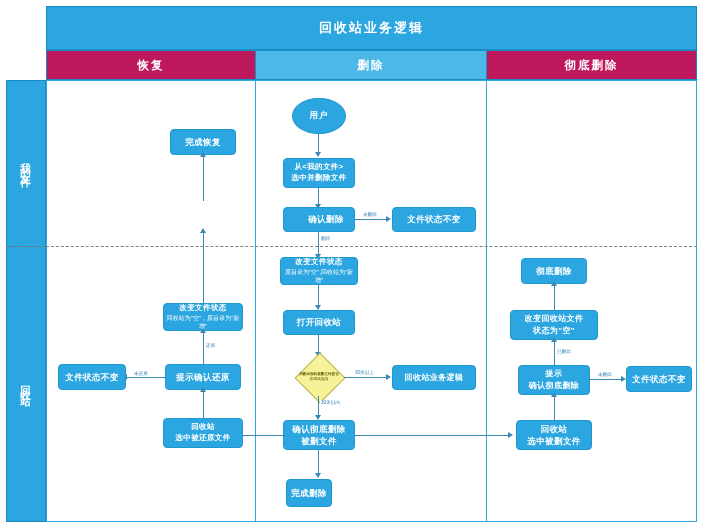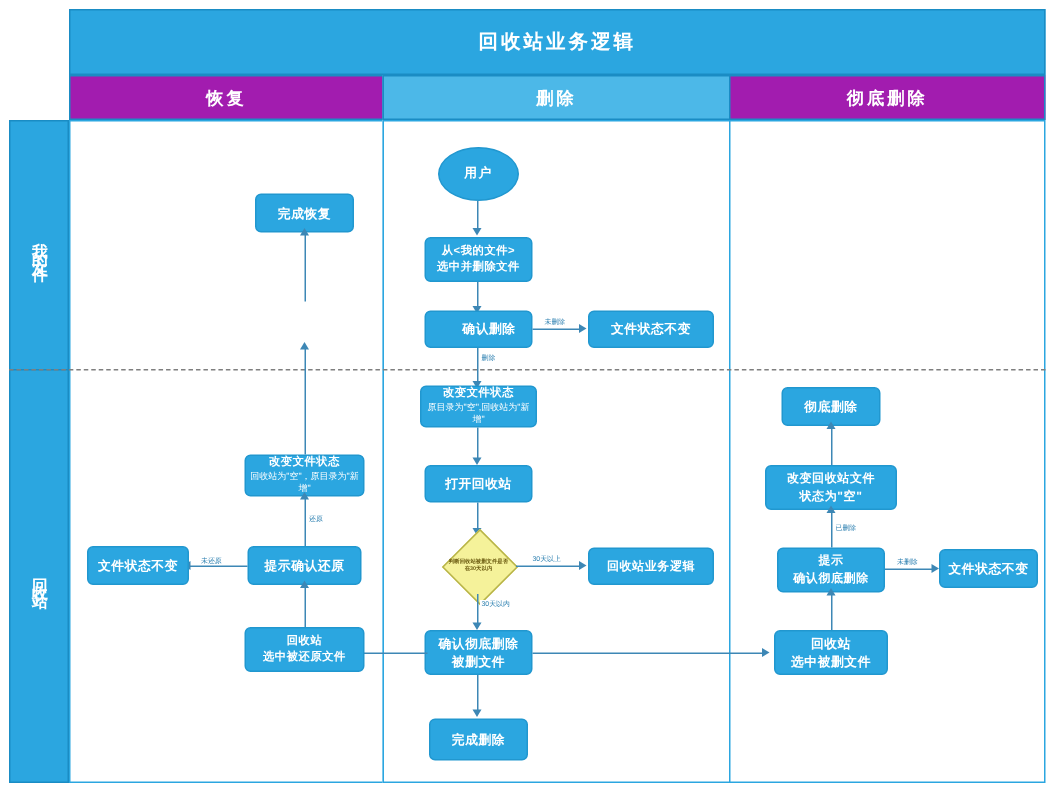--- a/index.html
+++ b/index.html
@@ -6,21 +6,21 @@
   body{width:703px;height:528px;font-family:"Liberation Sans","DejaVu Sans",sans-serif;overflow:hidden;}
   #stage{position:relative;width:703px;height:528px;}
   .title-bar{
     position:absolute;left:46px;top:6px;width:651px;height:44px;
     background:#2ba6e0;border:1px solid #1a8cc4;box-sizing:border-box;
     color:#fff;display:flex;align-items:center;justify-content:center;
     font-size:13px;font-weight:bold;letter-spacing:2px;
   }
   .col-head{
     position:absolute;top:50px;height:30px;box-sizing:border-box;
-    border:1px solid #1a8cc4;background:#a21caf;color:#fff;
+    border:1px solid #1a8cc4;background:#be185d;color:#fff;
     display:flex;align-items:center;justify-content:center;
     font-size:11.5px;font-weight:bold;letter-spacing:2px;
   }
   .col-head.active{background:#4cb8e8;}
 
   .row-head{
     position:absolute;left:6px;width:40px;box-sizing:border-box;
     background:#2ba6e0;border:1px solid #1a8cc4;color:#fff;
     display:flex;align-items:center;justify-content:center;
     font-size:10.5px;font-weight:bold;
@@ -156,21 +156,21 @@
   <div class="elab" style="left:320px;top:400px;">30天以内</div>
 
   <div class="node" style="left:283px;top:420px;width:72px;height:30px;flex-direction:column;font-size:8.5px;">
     <span>确认彻底删除</span>
     <span>被删文件</span>
   </div>
 
   <div class="ln lnv" style="left:318px;top:450px;height:25px;"></div>
   <div class="ar ar-dn" style="left:315px;top:473px;"></div>
 
-  <div class="node big" style="left:286px;top:479px;width:66px;height:28px;">完成删除</div>
+  <div class="node big" style="left:286px;top:479px;width:46px;height:28px;">完成删除</div>
 
   <div class="ln lnh" style="left:213px;top:435px;width:72px;"></div>
   <div class="ar ar-lf" style="left:209px;top:432px;"></div>
 
   <div class="ln lnh" style="left:355px;top:435px;width:155px;"></div>
   <div class="ar ar-rt" style="left:508px;top:432px;"></div>
 
   <div class="node big" style="left:170px;top:129px;width:66px;height:26px;">完成恢复</div>
 
   <div class="ln lnv" style="left:203px;top:155px;height:46px;"></div>

